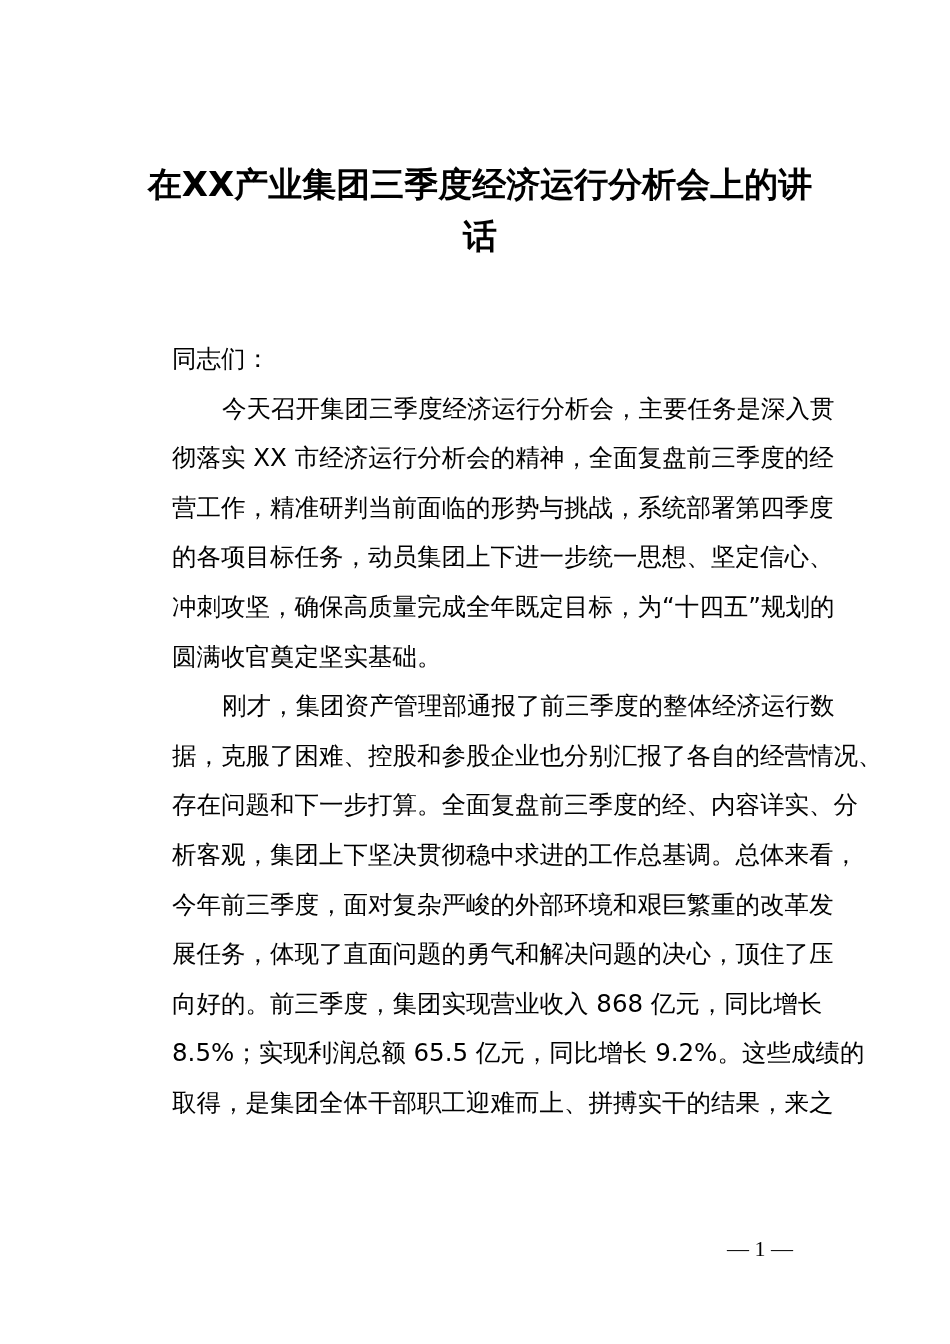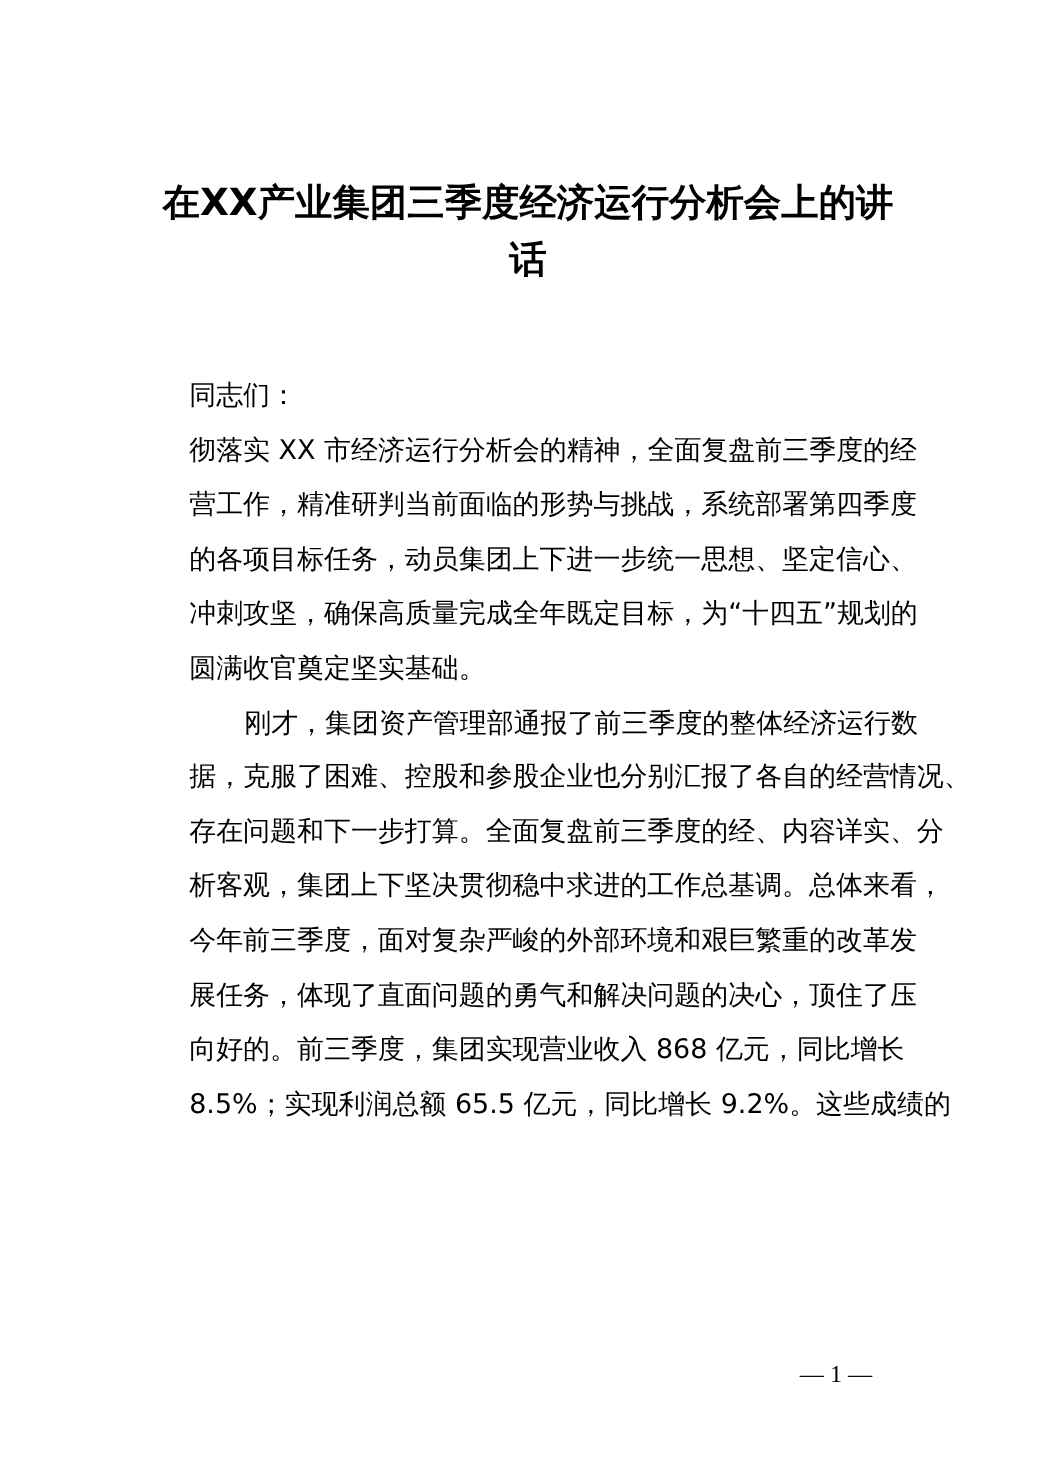--- a/index.html
+++ b/index.html
@@ -32,33 +32,35 @@
 <div class="page">
   <div class="title">
     <span class="line">在XX产业集团三季度经济运行分析会上的讲</span>
     <span class="line">话</span>
   </div>
 
   <div class="body-text">
     <span class="line">同志们：</span>
 
     <div>
+      <span class="line indent">今天召开集团三季度经济运行分析会，主要任务是深入贯</span>
       <span class="line">彻落实 XX 市经济运行分析会的精神，全面复盘前三季度的经</span>
       <span class="line">营工作，精准研判当前面临的形势与挑战，系统部署第四季度</span>
       <span class="line">的各项目标任务，动员集团上下进一步统一思想、坚定信心、</span>
       <span class="line">冲刺攻坚，确保高质量完成全年既定目标，为“十四五”规划的</span>
       <span class="line">圆满收官奠定坚实基础。</span>
     </div>
 
     <div>
       <span class="line indent">刚才，集团资产管理部通报了前三季度的整体经济运行数</span>
       <span class="line">据，克服了困难、控股和参股企业也分别汇报了各自的经营情况、</span>
       <span class="line">存在问题和下一步打算。全面复盘前三季度的经、内容详实、分</span>
       <span class="line">析客观，集团上下坚决贯彻稳中求进的工作总基调。总体来看，</span>
       <span class="line">今年前三季度，面对复杂严峻的外部环境和艰巨繁重的改革发</span>
       <span class="line">展任务，体现了直面问题的勇气和解决问题的决心，顶住了压</span>
       <span class="line">向好的。前三季度，集团实现营业收入 868 亿元，同比增长</span>
       <span class="line">8.5%；实现利润总额 65.5 亿元，同比增长 9.2%。这些成绩的</span>
+      <span class="line">取得，是集团全体干部职工迎难而上、拼搏实干的结果，来之</span>
     </div>
   </div>
 
   <div class="page-number">— 1 —</div>
 </div>
 
 </body></html>

